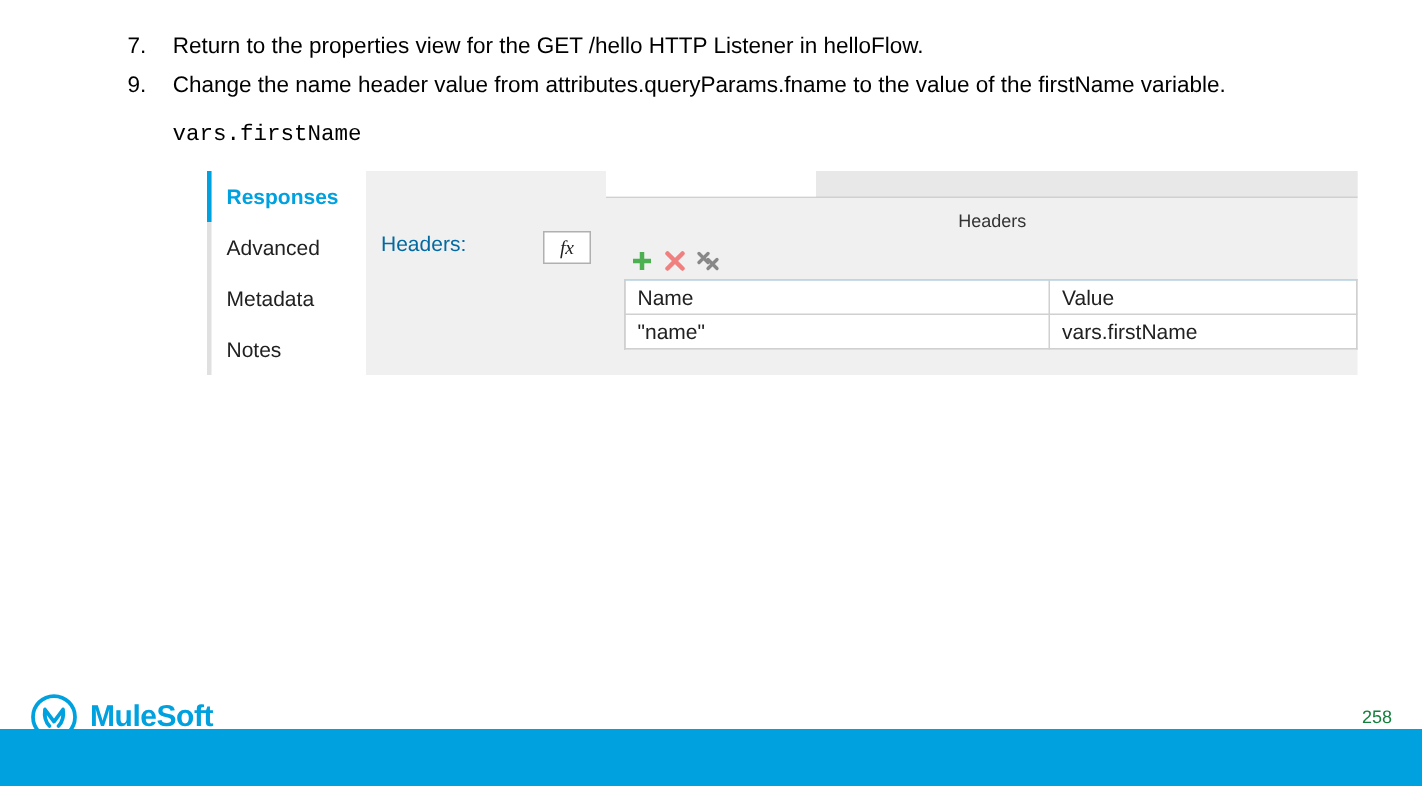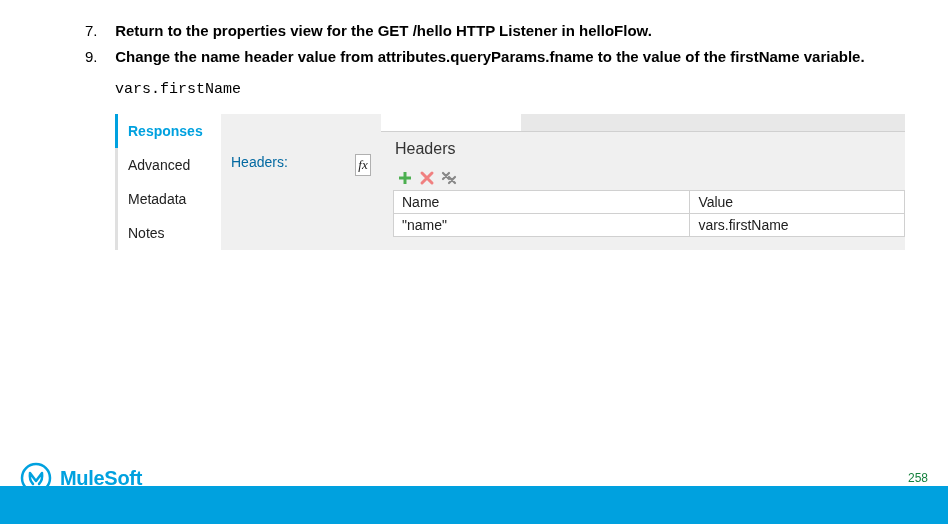--- a/index.html
+++ b/index.html
@@ -24,21 +24,20 @@
       margin-left: 55px;
       list-style: none;
     }
     .steps li {
       font-size: 15px;
       color: #000;
       line-height: 1.7;
     }
     .steps li .step-text {
       display: inline;
-      font-weight: bold;
     }
     .steps li .step-num {
       display: inline-block;
       width: 26px;
     }
     .code-line {
       font-family: "Courier New", monospace;
       font-size: 15px;
       color: #000;
       margin-left: 85px;
@@ -47,20 +46,21 @@
     }
     .ui-screenshot {
       margin-left: 85px;
       margin-top: 8px;
       width: 790px;
     }
     .ui-container {
       display: flex;
       font-size: 14px;
       color: #212121;
+      margin-left: 23px;
     }
     .side-tabs {
       width: 92px;
       margin-right: 14px;
       background: #fff;
       border-left: 3px solid #e0e0e0;
     }
     .side-tabs .tab {
       padding: 9px 10px 9px 10px;
       border-left: 3px solid transparent;
@@ -79,21 +79,21 @@
       align-items: flex-start;
       justify-content: space-between;
     }
     .mid-label {
       color: #0369a1;
       font-size: 14px;
     }
     .fx-btn {
       border: 1px solid #b0b0b0;
       background: #fff;
-      width: 16px;
+      width: 32px;
       height: 22px;
       display: inline-flex;
       align-items: center;
       justify-content: center;
       font-style: italic;
       font-family: Georgia, serif;
       font-size: 13px;
       cursor: pointer;
     }
     .right-section {
@@ -108,24 +108,25 @@
     }
     .right-top-gutter {
       width: 140px;
       height: 100%;
       background: #fff;
     }
     .right-body {
       padding: 8px 0 0 12px;
     }
     .headers-label {
-      font-size: 16px;
+      font-size: 12px;
       color: #333;
       margin-bottom: 10px;
       margin-left: 2px;
+      text-align: center;
     }
     .toolbar {
       display: flex;
       gap: 6px;
       padding: 2px 4px 4px 4px;
       align-items: center;
     }
     .toolbar .icon {
       width: 16px;
       height: 16px;

